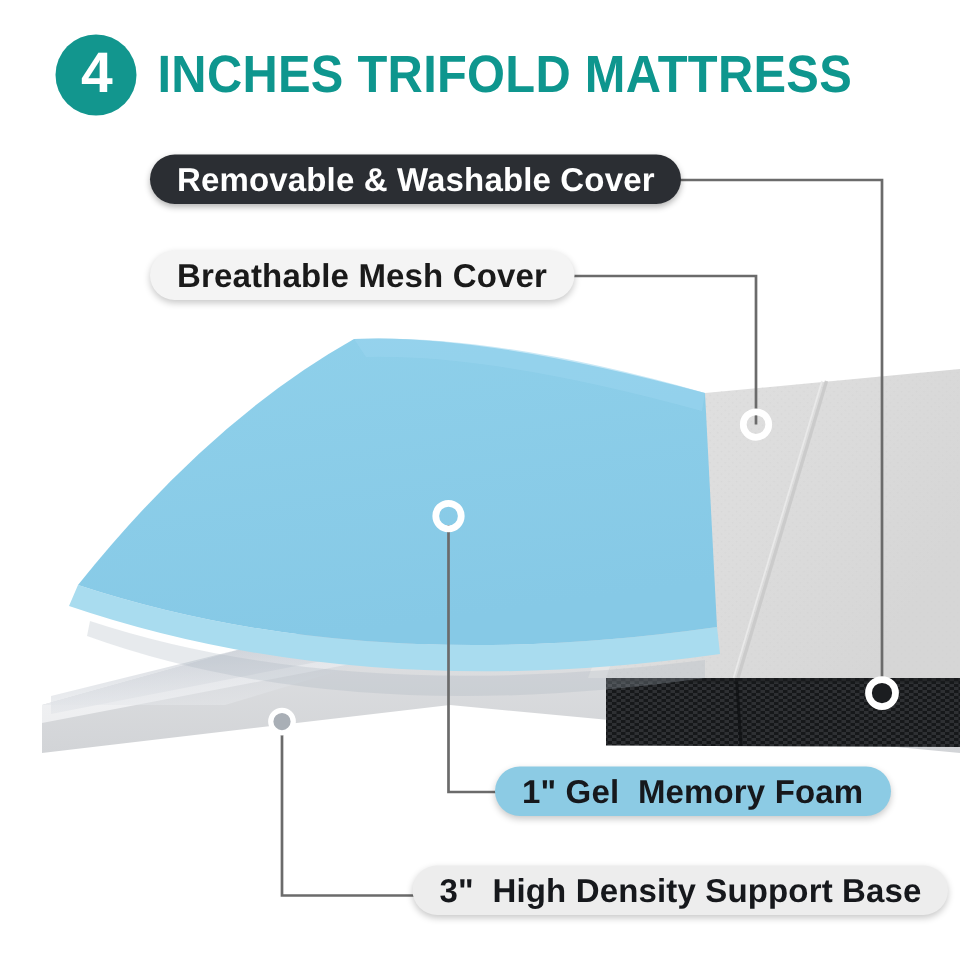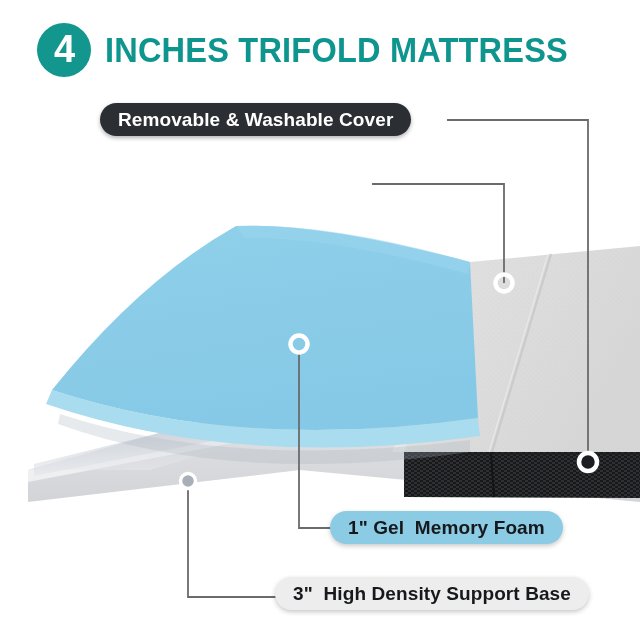--- a/index.html
+++ b/index.html
@@ -71,21 +71,21 @@
 
   
   .pill{
     position:absolute;
     display:flex;
     align-items:center;
     justify-content:center;
     height:33px;
     padding:0 18px;
     border-radius:17px;
-    font-size:19px;
+    font-size:22px;
     font-weight:bold;
     white-space:pre;
     box-sizing:border-box;
     letter-spacing:0.1px;
   }
   .pill-dark{
     background:#2B2E33;
     color:#ffffff;
     box-shadow:0 2px 4px rgba(0,0,0,0.30);
   }
@@ -217,18 +217,19 @@
         <circle cx="588" cy="462" r="9" fill="#1B1D20" stroke="#FFFFFF" stroke-width="4.5"></circle>
       </g>
       <g>
         <circle cx="188" cy="481" r="7.5" fill="#A9AFB6" stroke="#FFFFFF" stroke-width="3.5"></circle>
       </g>
     </svg>
   </div>
 
   <div id="pill-removable" class="pill pill-dark">Removable &amp; Washable Cover</div>
 
+  <div id="pill-mesh" class="pill pill-light">Breathable Mesh Cover</div>
 
   <div id="pill-gel" class="pill pill-blue">1" Gel  Memory Foam</div>
 
   <div id="pill-base" class="pill pill-gray">3"  High Density Support Base</div>
 
 </div>
 
 </body></html>

